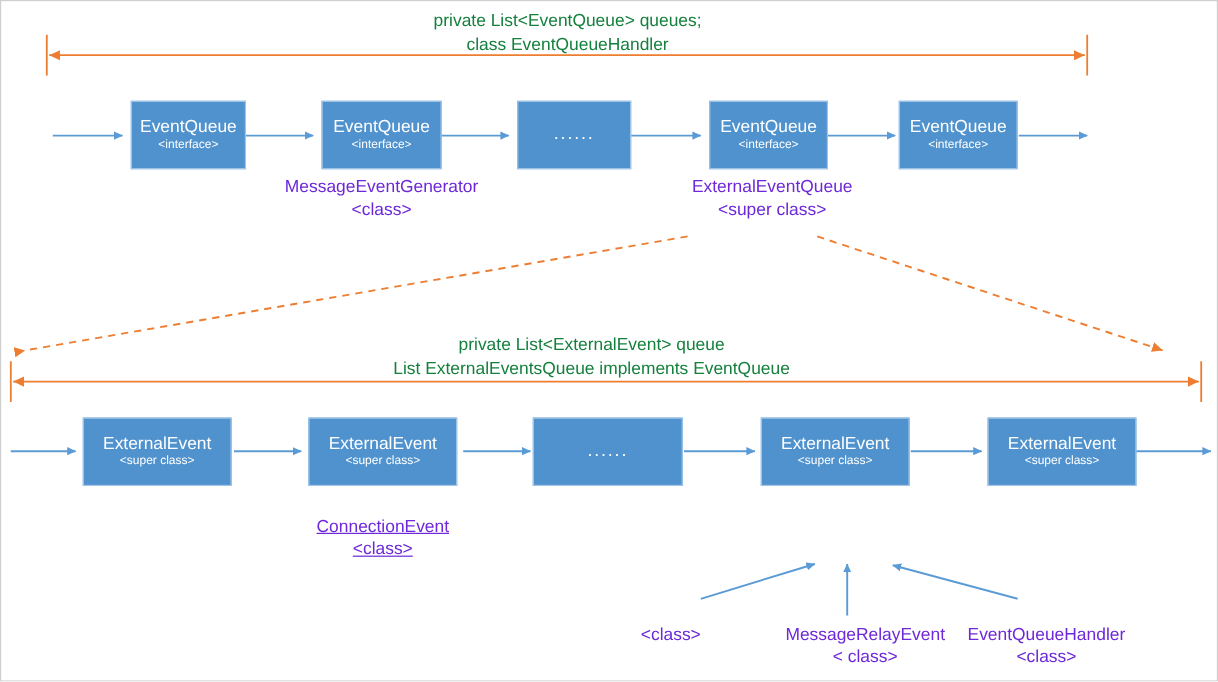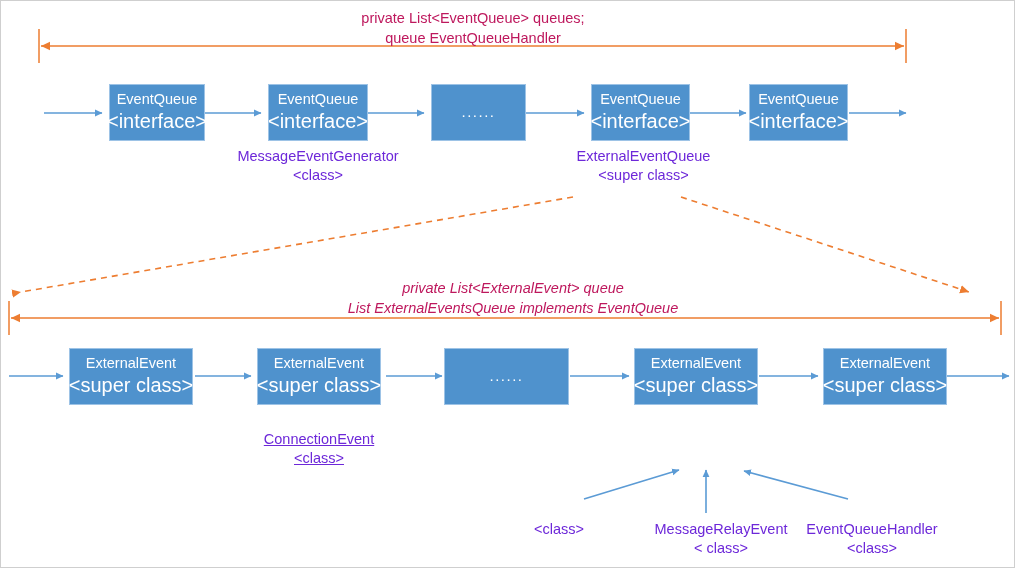--- a/index.html
+++ b/index.html
@@ -20,33 +20,33 @@
     box-sizing:border-box;
     color:#ffffff;
     display:flex;
     flex-direction:column;
     align-items:center;
     justify-content:center;
     line-height:1.22;
     font-size:14.5px;
     white-space:nowrap;
   }
-  .box .l2{font-size:20px;}
+  .box .l2{font-size:10px;}
   .dots{font-size:15px;letter-spacing:1.5px;}
   .blabel{
     position:absolute;
     color:#6d28d9;
     font-size:14.5px;
     text-align:center;
     line-height:1.32;
     white-space:nowrap;
   }
   .olabel{
     position:absolute;
-    color:#be185d;
+    color:#15803d;
     font-size:14.5px;
     text-align:center;
     line-height:1.36;
     white-space:nowrap;
   }
 </style>
 </head>
 <body>
 
 <div id="canvas">
@@ -135,24 +135,24 @@
     <div>&lt;class&gt;</div>
   </div>
 
   <div class="blabel" style="left:555px;top:146px;width:175px;">
     <div>ExternalEventQueue</div>
     <div>&lt;super class&gt;</div>
   </div>
 
   <div class="olabel" style="left:272px;top:8px;width:400px;">
     <div>private List&lt;EventQueue&gt; queues;</div>
-    <div>queue EventQueueHandler</div>
+    <div>class EventQueueHandler</div>
   </div>
 
-  <div class="olabel" style="left:242px;top:278px;width:540px;font-style:italic;">
+  <div class="olabel" style="left:222px;top:278px;width:540px;">
     <div>private List&lt;ExternalEvent&gt; queue</div>
     <div>List ExternalEventsQueue implements EventQueue</div>
   </div>
 
   <div class="box" style="left:68px;top:347px;width:124px;height:57px;">
     <span>ExternalEvent</span>
     <span class="l2">&lt;super class&gt;</span>
   </div>
 
   <div class="box" style="left:256px;top:347px;width:124px;height:57px;">

